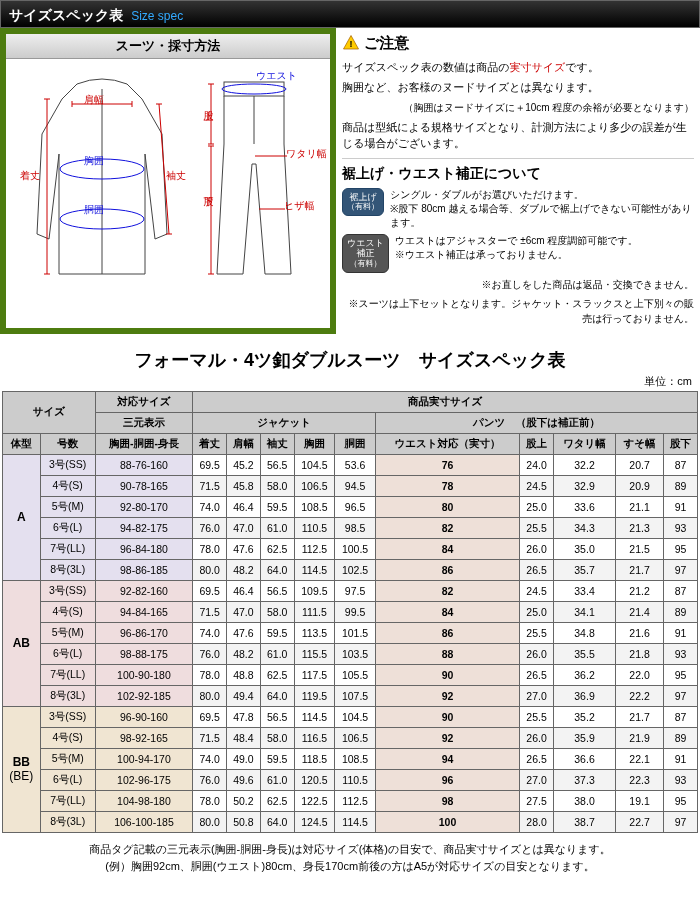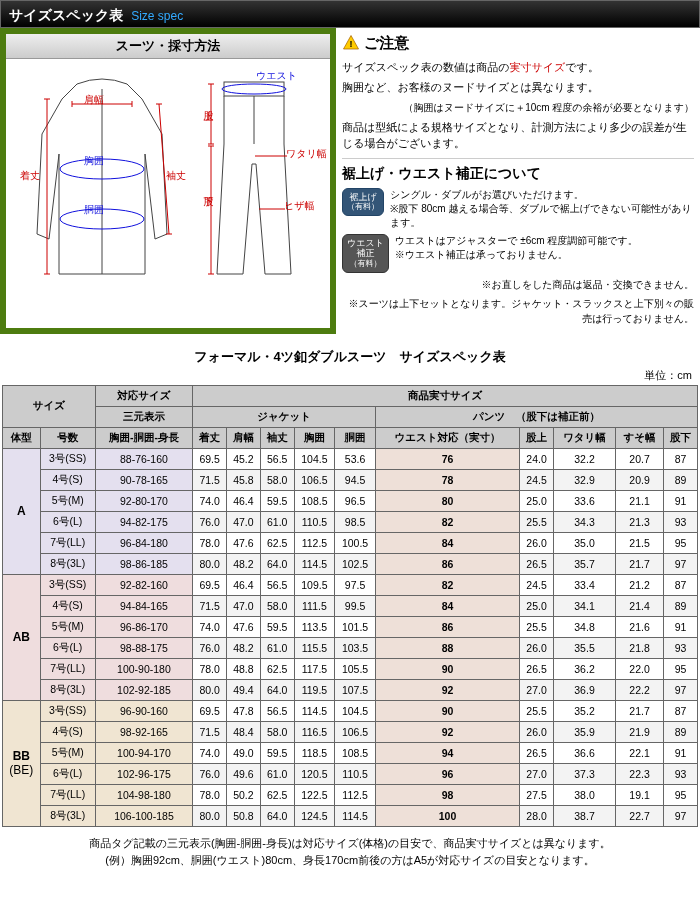--- a/index.html
+++ b/index.html
@@ -24,21 +24,21 @@
   .small { font-size:10px;text-align:right;}
   .red { color:#c00;}
   .sub-title { font-size:14px; font-weight:bold; margin:6px 0 4px; border-top:1px solid #ccc; padding-top:4px;}
   
   .badge-row { display:flex; align-items:flex-start; gap:6px; margin:4px 0;}
   .badge { background:#357; color:#fff; border-radius:6px; padding:3px 4px; font-size:9px; text-align:center; line-height:1.2; min-width:42px; border:1px solid #246;}
   .badge.gray { background:#555; border-color:#333;}
   .badge .sub { font-size:8px; display:block;}
   .badge-txt { flex:1; font-size:10px; line-height:1.4;}
   
-  .spec-title { text-align:center; font-size:13px; font-weight:bold; margin:14px 0 2px;}
+  .spec-title { text-align:center; font-size:18px; font-weight:bold; margin:14px 0 2px;}
   .unit { text-align:right; font-size:11px; padding-right:8px; margin-bottom:2px;margin-left:36px;}
   
   table.spec { border-collapse:collapse; width:696px; margin:0 2px; font-size:10.5px;}
   table.spec th, table.spec td { border:1px solid #666; padding:3px 2px; text-align:center;}
   table.spec th { background:#ccc;}
   .th-pink th { background:#b8b8b8;}
   .gh-waist { background:#dbb; }
   .gh-pants { background:#dcb; }
   .gh-top { background:#bbb;margin-top:36px;}
   

